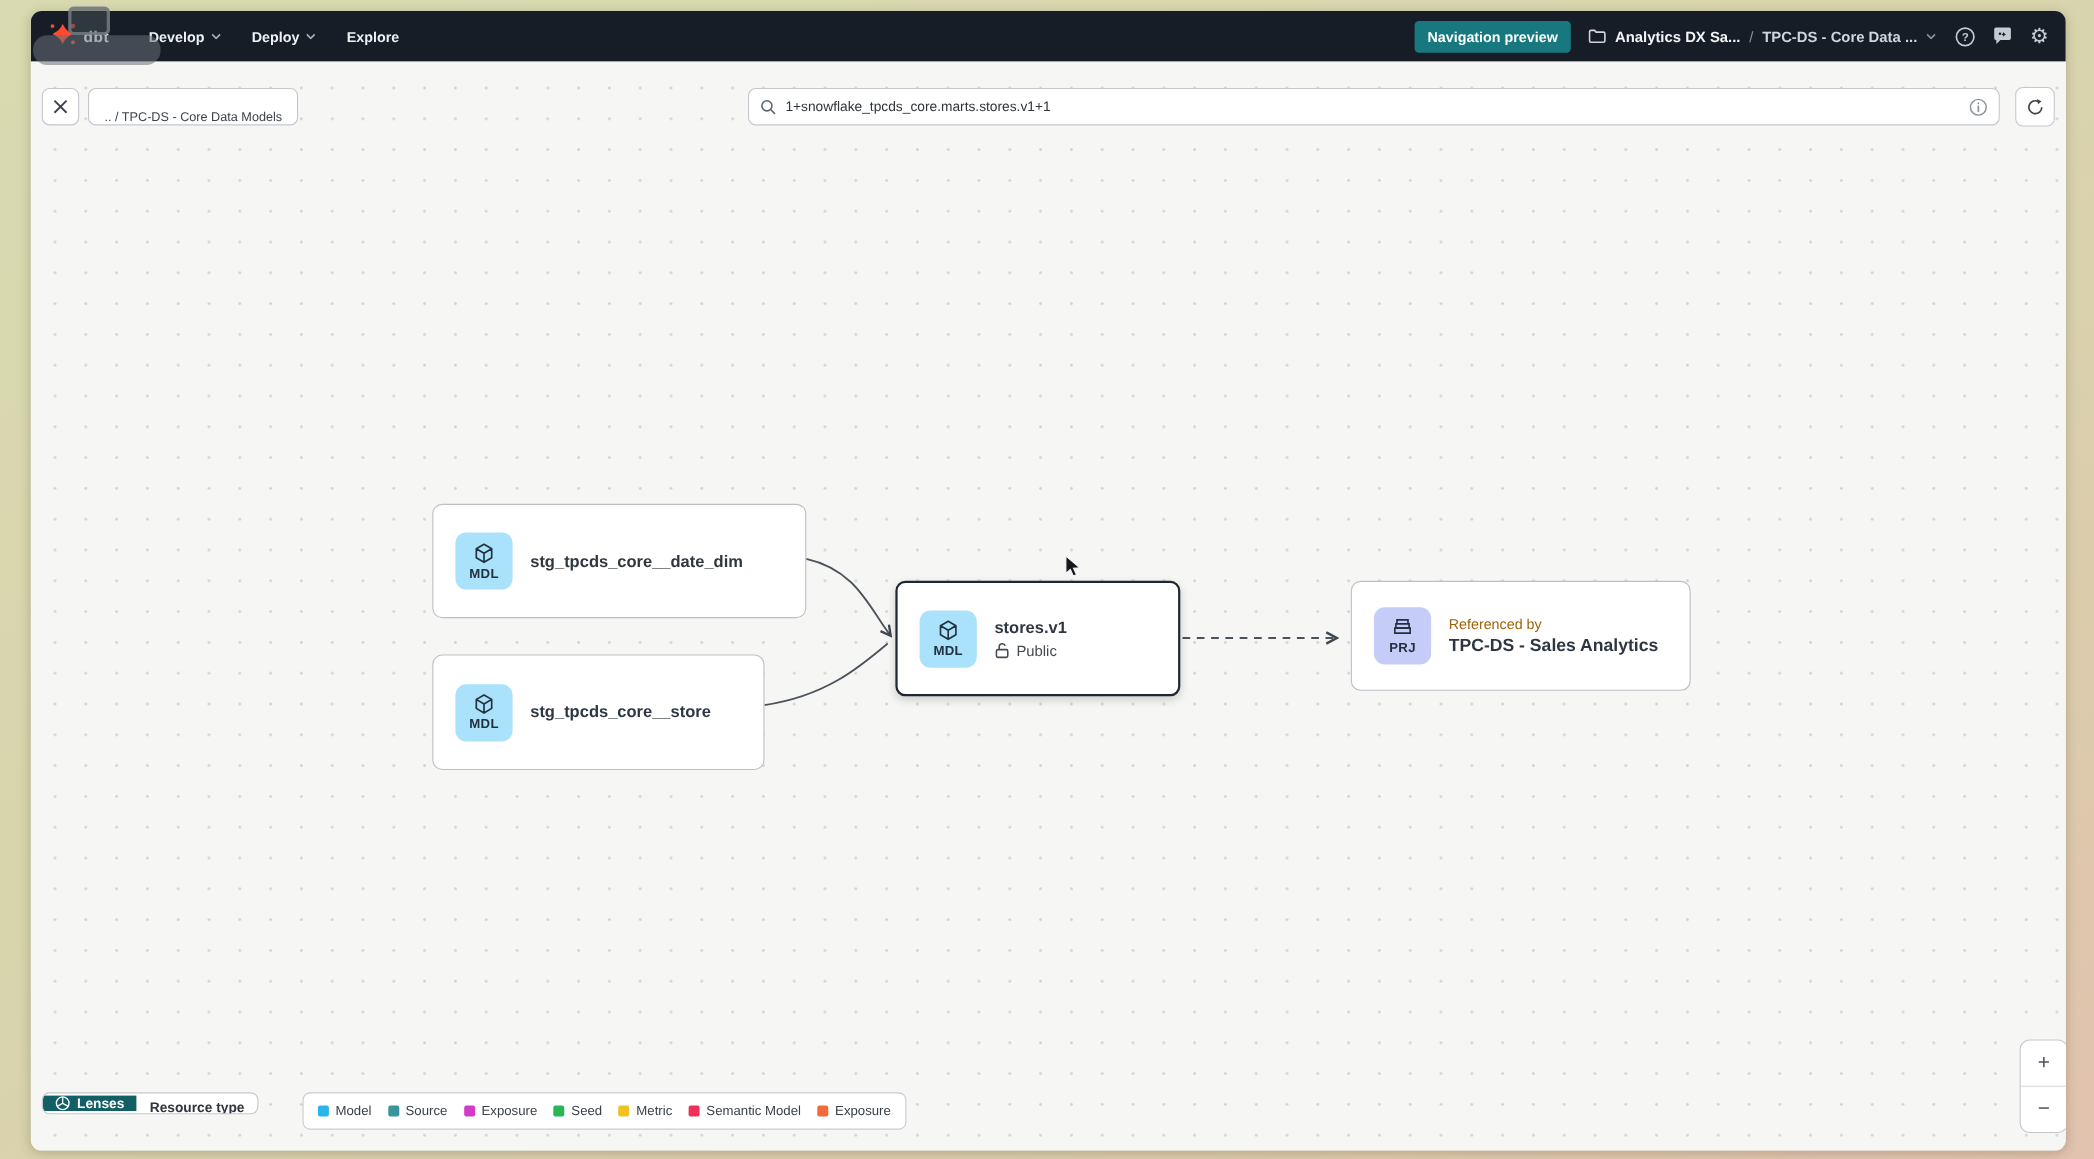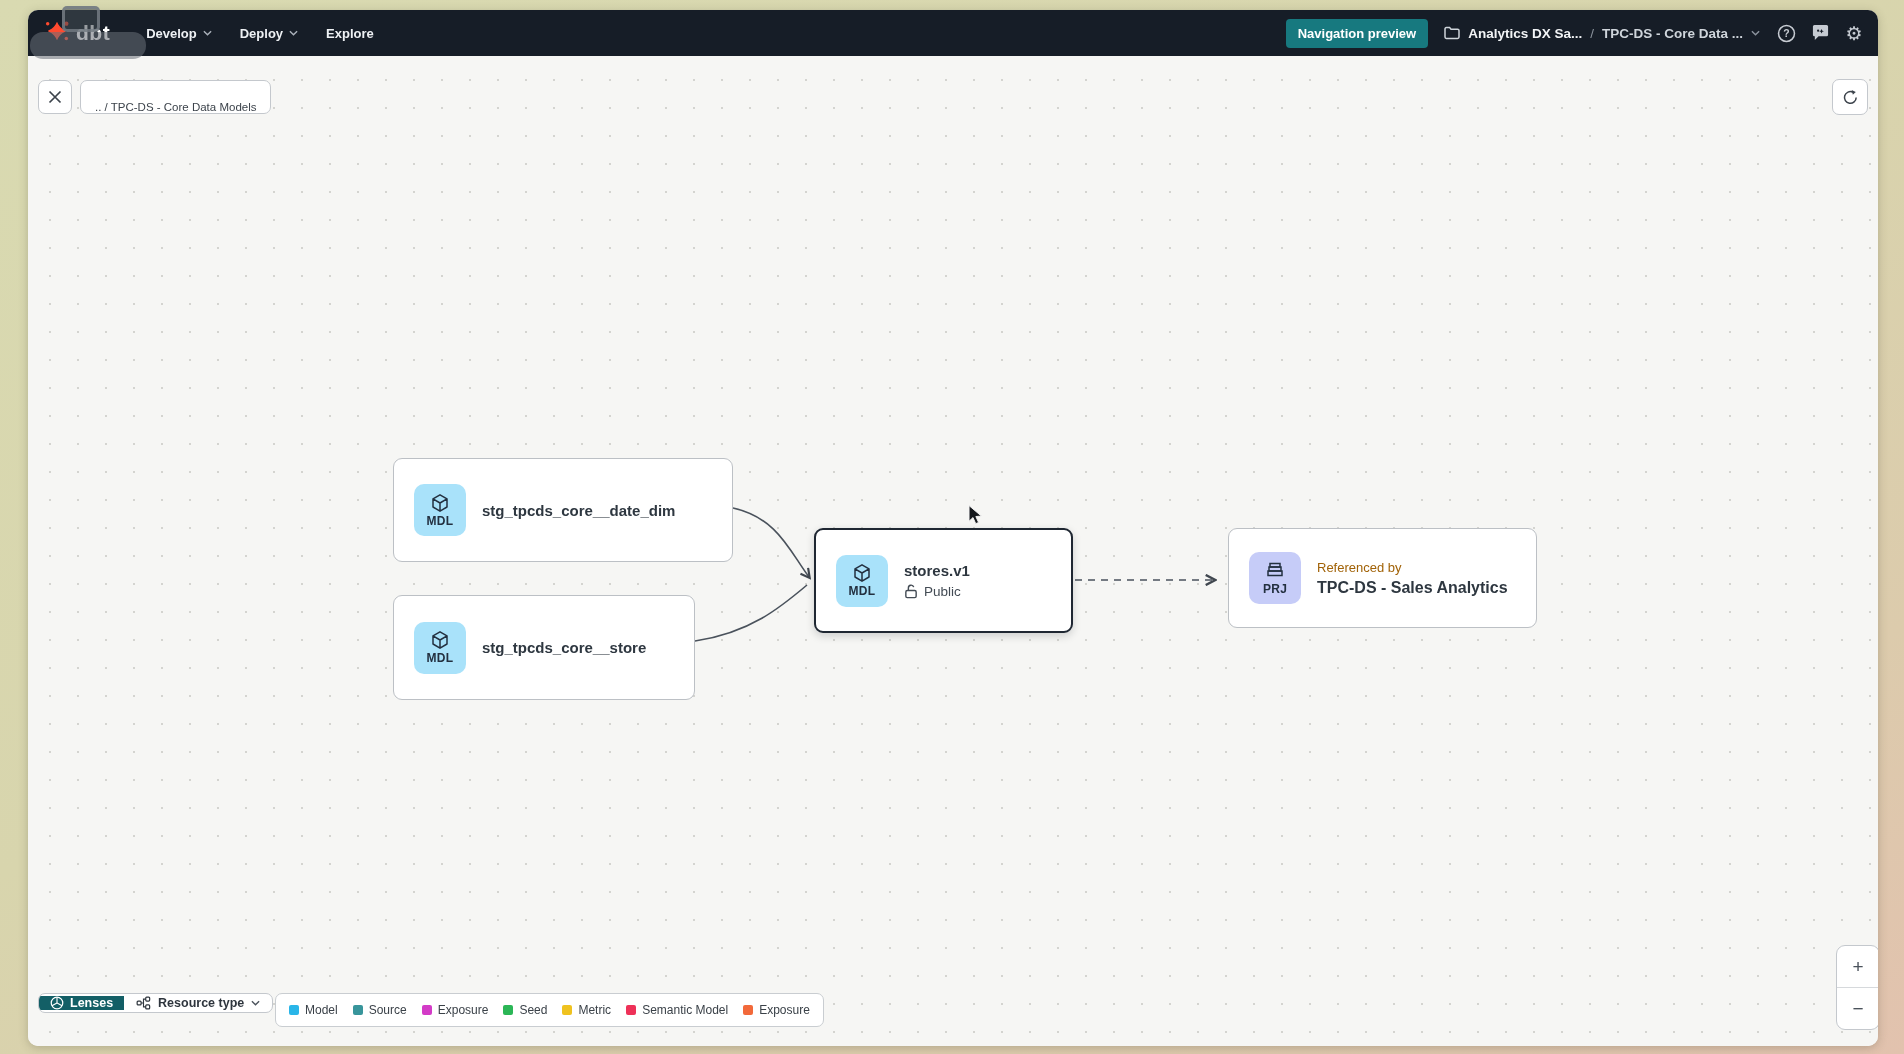--- a/index.html
+++ b/index.html
@@ -13,21 +13,21 @@
     position:absolute; left:28px; top:10px; width:1850px; height:1036px;
     background:#f6f6f4; border-radius:10px; overflow:hidden;
     box-shadow:0 2px 10px rgba(60,60,40,.25);
   }
   
   .navbar {
     position:absolute; left:0; top:0; width:100%; height:46px;
     background:#161d27; display:flex; align-items:center; padding:0 14px 0 16px;
   }
   .brand { display:flex; align-items:center; gap:6px; margin-right:26px; }
-  .brand-word { color:#fff; font-size:21px; font-weight:bold; letter-spacing:.5px; }
+  .brand-word { color:#fff; font-size:14px; font-weight:bold; letter-spacing:.5px; }
   .nav-menu { display:flex; align-items:center; gap:8px; }
   .nav-item {
     color:#eef1f4; font-size:13px; font-weight:bold; padding:8px 10px;
     display:flex; align-items:center; gap:6px; cursor:pointer; border-radius:5px;
   }
   .caret { width:9px; height:6px; }
   .nav-right { margin-left:auto; display:flex; align-items:center; gap:16px; }
   .preview-badge {
     background:#17797f; color:#fff; font-size:13px; font-weight:bold;
     padding:7px 12px; border-radius:4px;
@@ -89,21 +89,21 @@
   .lens-group {
     position:absolute; left:10px; top:937px; height:20px; display:flex; align-items:center;
     border:1px solid #c4c8cd; border-radius:7px; background:#fff; overflow:hidden;
   }
   .lenses-btn {
     background:#135f66; color:#fff; font-size:12.5px; font-weight:bold;
     display:flex; align-items:center; gap:6px; padding:0 11px; cursor:pointer;
   }
   .restype-btn {
     display:flex; align-items:center; gap:7px; padding:0 12px; font-size:12.5px;
-    color:#2e353d; font-weight:bold; cursor:pointer;
+    color:#2e353d; font-weight:bold; cursor:pointer;flex-direction:column;
   }
   .legend {
     position:absolute; left:247px; top:937px; height:30px; padding:16px 13px;
     background:#fff; border:1px solid #c9cdd1; border-radius:7px;
     display:flex; align-items:center; gap:15px;
   }
   .legend-item { display:flex; align-items:center; gap:6px; font-size:12px; color:#3a4148; }
   .swatch { width:10px; height:10px; border-radius:2px; }
   .zoomctl {
     position:absolute; left:1808px; top:889px; width:44px;
@@ -205,20 +205,31 @@
     </svg>
 
     <div class="btn-card close-btn">
       <svg width="14" height="14" viewBox="0 0 14 14">
         <path d="M1.5 1.5 L12.5 12.5 M12.5 1.5 L1.5 12.5" stroke="#3c434b" stroke-width="1.7"></path>
       </svg>
     </div>
     <div class="chip">
       <span>.. / TPC-DS - Core Data Models</span>
     </div>
+    <div class="searchbar">
+      <svg width="15" height="15" viewBox="0 0 16 16">
+        <circle cx="6.6" cy="6.6" r="4.9" fill="none" stroke="#5a636d" stroke-width="1.5"></circle>
+        <path d="M10.4 10.4 L14.4 14.4" stroke="#5a636d" stroke-width="1.5"></path>
+      </svg>
+      <input type="text" value="1+snowflake_tpcds_core.marts.stores.v1+1" style="">
+      <svg width="17" height="17" viewBox="0 0 18 18">
+        <circle cx="9" cy="9" r="7.6" fill="none" stroke="#8b929b" stroke-width="1.4"></circle>
+        <path d="M9 5 L9 5.4 M9 8 L9 13" stroke="#8b929b" stroke-width="1.6" stroke-linecap="round"></path>
+      </svg>
+    </div>
     <div class="btn-card refresh-btn">
       <svg width="17" height="17" viewBox="0 0 18 18">
         <path d="M15 9 A6.2 6.2 0 1 1 11.5 3.4" fill="none" stroke="#3c434b" stroke-width="1.6"></path>
         <path d="M10.2 1 L14.6 3.2 L11.5 6.2 Z" fill="#3c434b"></path>
       </svg>
     </div>
 
     <div class="node" style="left:365px; top:402px; width:340px; height:104px;">
       <div class="node-badge" style="background-color: rgb(169, 226, 250);">
         <svg width="20" height="20" viewBox="0 0 20 20">

